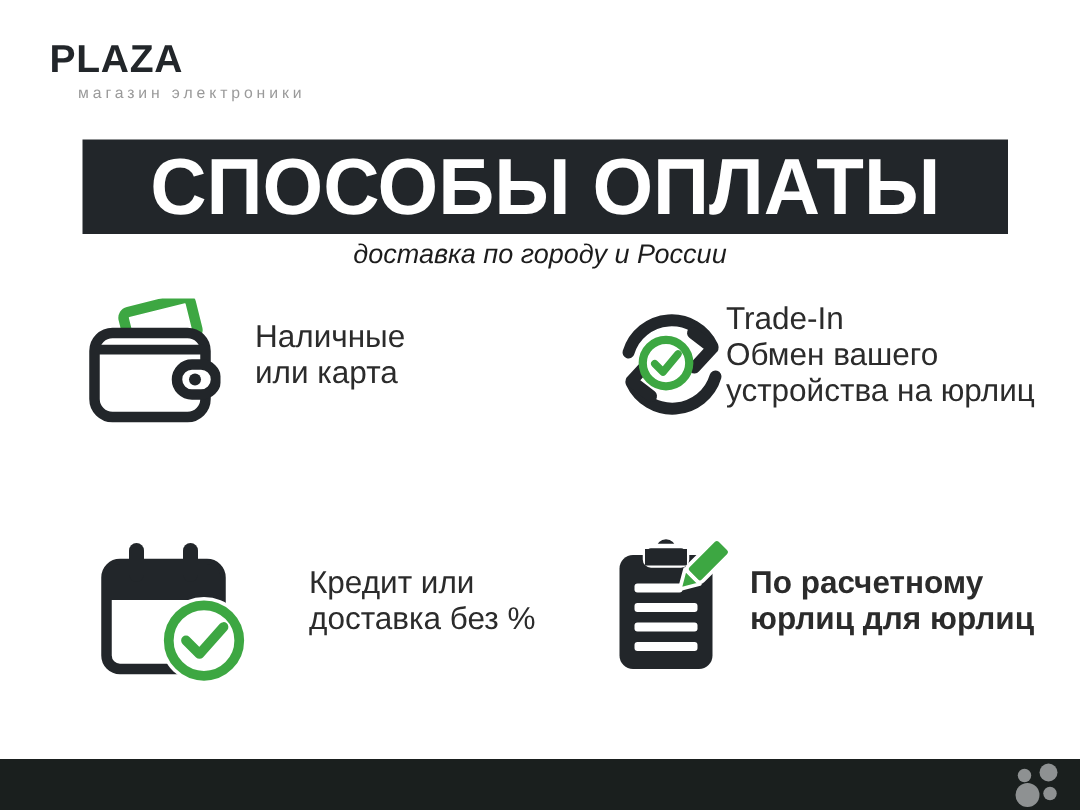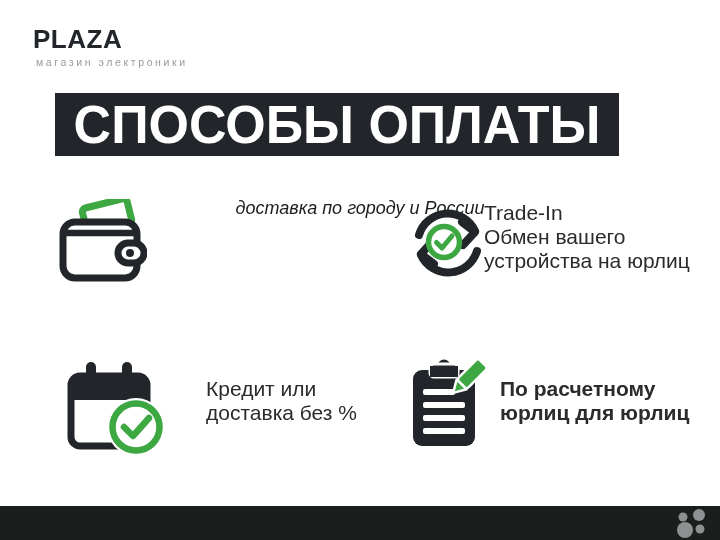--- a/index.html
+++ b/index.html
@@ -6,34 +6,34 @@
   .canvas{
     position:relative;width:720px;height:540px;background:#ffffff;
     overflow:hidden;font-family:"Liberation Sans",sans-serif;
   }
   
   .brand{position:absolute;left:33px;top:26px;}
   .brand-name{
     font-size:26px;font-weight:700;color:#22262a;letter-spacing:0.5px;line-height:1;
   }
   .brand-tagline{
-    margin-top:4px;margin-left:3px;font-size:10.5px;color:#9a9a9a;letter-spacing:2.6px;
+    margin-top:4px;margin-left:19px;font-size:10.5px;color:#9a9a9a;letter-spacing:2.6px;
   }
   
   .banner{
-    position:absolute;left:55px;top:93px;width:564px;height:63px;background:#22262a;
+    position:absolute;left:55px;top:93px;width:617px;height:63px;background:#22262a;
     display:flex;align-items:center;justify-content:center;
   }
   .banner-title{
     color:#ffffff;font-size:52px;font-weight:700;letter-spacing:0px;white-space:nowrap;
     transform:scaleY(1.02);
   }
   .banner-subtitle{
     position:absolute;left:0;top:159px;width:720px;text-align:center;
-    font-style:italic;font-size:18px;color:#1c1c1c;margin-top:39px;
+    font-style:italic;font-size:18px;color:#1c1c1c;
   }
   
   .feature-text{
     position:absolute;font-size:21px;line-height:24px;color:#2b2b2b;
   }
   .icon-box{position:absolute;}
   
   .footer{
     position:absolute;left:0;top:506px;width:720px;height:34px;background:#1a1f1e;
     display:flex;align-items:center;justify-content:flex-end;padding-right:10px;
@@ -61,20 +61,24 @@
   <div class="banner-subtitle">доставка по городу и России</div>
 
   <div class="icon-box" style="left:57px;top:199px;width:90px;height:86px;">
     <svg width="90" height="86" viewBox="0 0 90 86">
       <rect x="27" y="4" width="46" height="26" rx="4" transform="rotate(-14 50 17)" fill="#ffffff" stroke="#3DA742" stroke-width="7"></rect>
       <rect x="6" y="23" width="74" height="56" rx="12" fill="#ffffff" stroke="#22262a" stroke-width="7"></rect>
       <line x1="7" y1="34" x2="79" y2="34" stroke="#22262a" stroke-width="6.5"></line>
       <rect x="61" y="44" width="26" height="20" rx="10" fill="#ffffff" stroke="#22262a" stroke-width="7"></rect>
       <circle cx="73" cy="54" r="4" fill="#22262a"></circle>
     </svg>
+  </div>
+  <div class="feature-text" style="left:170px;top:213px;">
+    <div>Наличные</div>
+    <div>или карта</div>
   </div>
 
   <div class="icon-box" style="left:402px;top:197px;width:92px;height:92px;">
     <svg width="92" height="92" viewBox="0 0 92 92">
       <path d="M17 38 A30 30 0 0 1 73 34" fill="none" stroke="#22262a" stroke-width="8" stroke-linecap="round"></path>
       <path d="M60 25 L73 35 L61 48" fill="none" stroke="#22262a" stroke-width="8" stroke-linecap="round" stroke-linejoin="round"></path>
       <path d="M75 54 A30 30 0 0 1 19 58" fill="none" stroke="#22262a" stroke-width="8" stroke-linecap="round"></path>
       <path d="M32 67 L19 57 L31 44" fill="none" stroke="#22262a" stroke-width="8" stroke-linecap="round" stroke-linejoin="round"></path>
       <circle cx="42" cy="45" r="15.5" fill="#ffffff" stroke="#3DA742" stroke-width="5.5"></circle>
       <path d="M34.5 45.5 L40 51 L50 39" fill="none" stroke="#3DA742" stroke-width="5" stroke-linecap="round" stroke-linejoin="round"></path>

